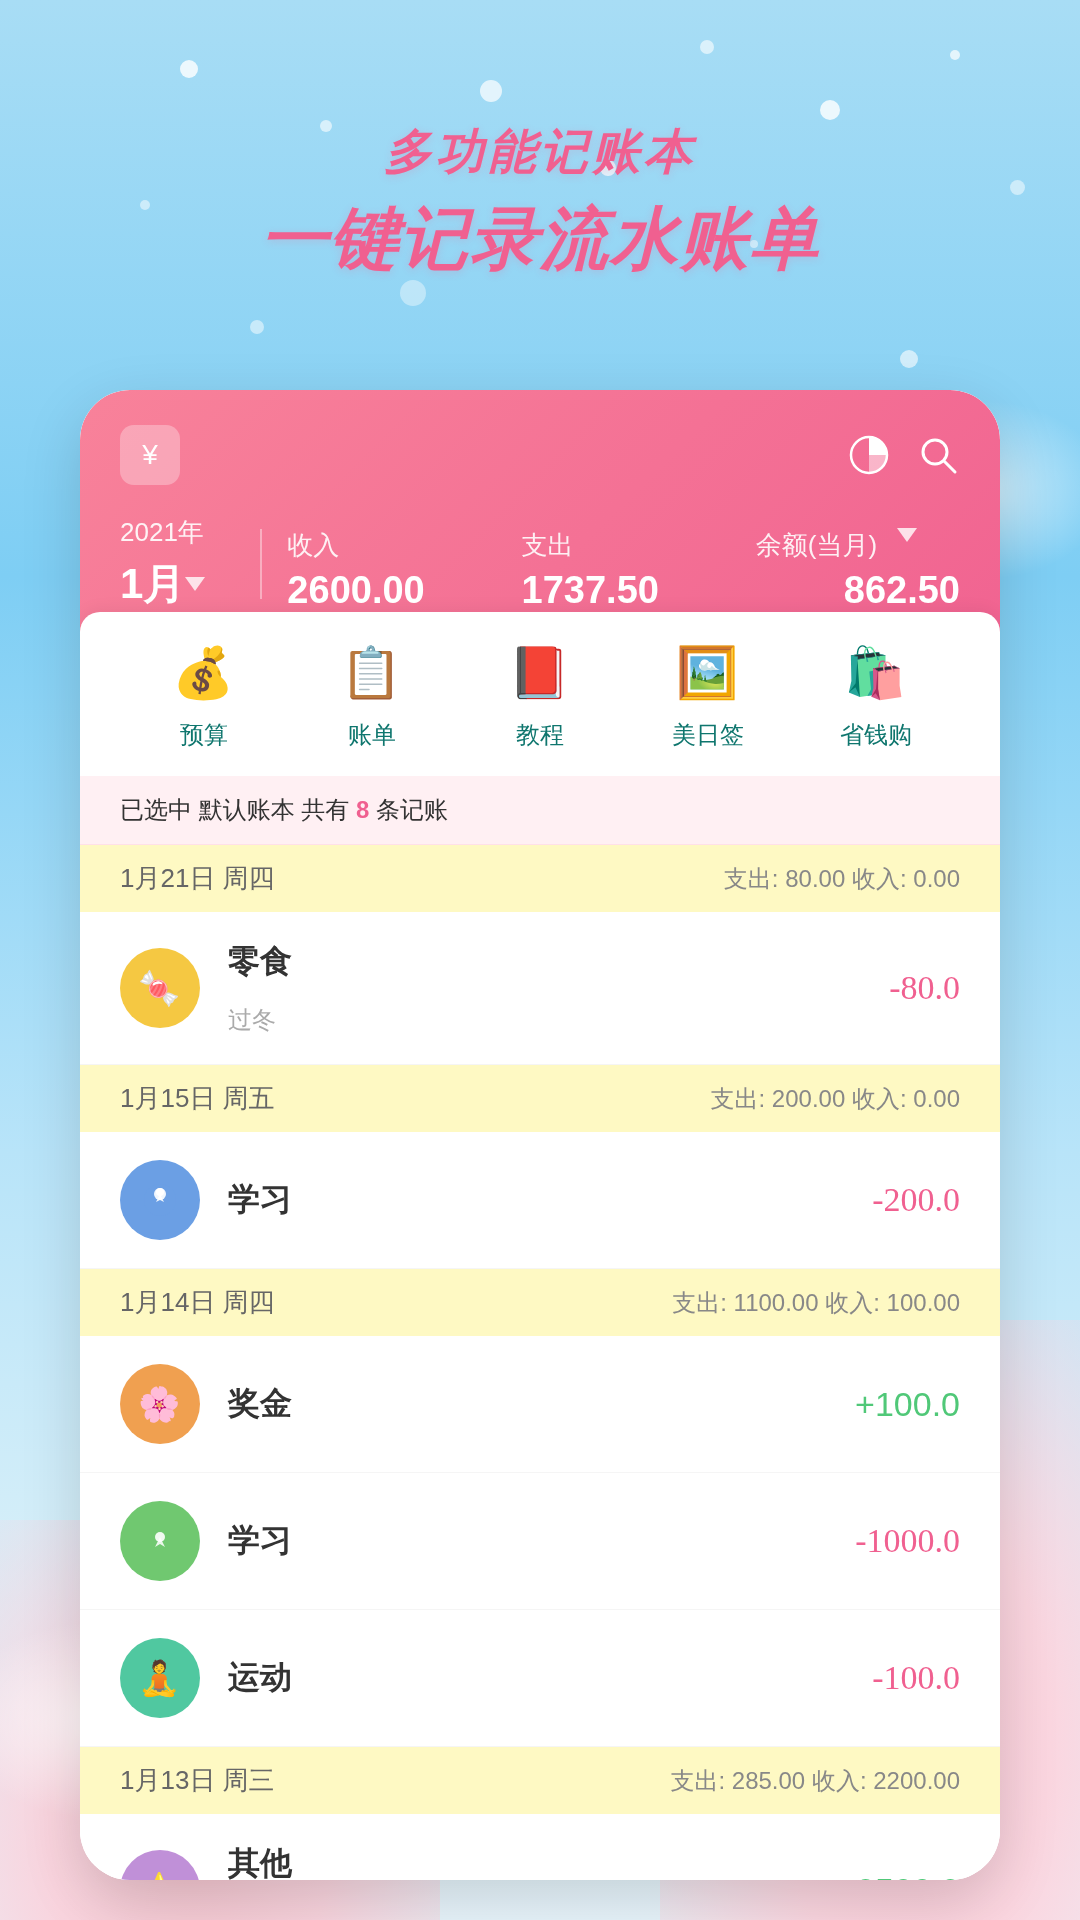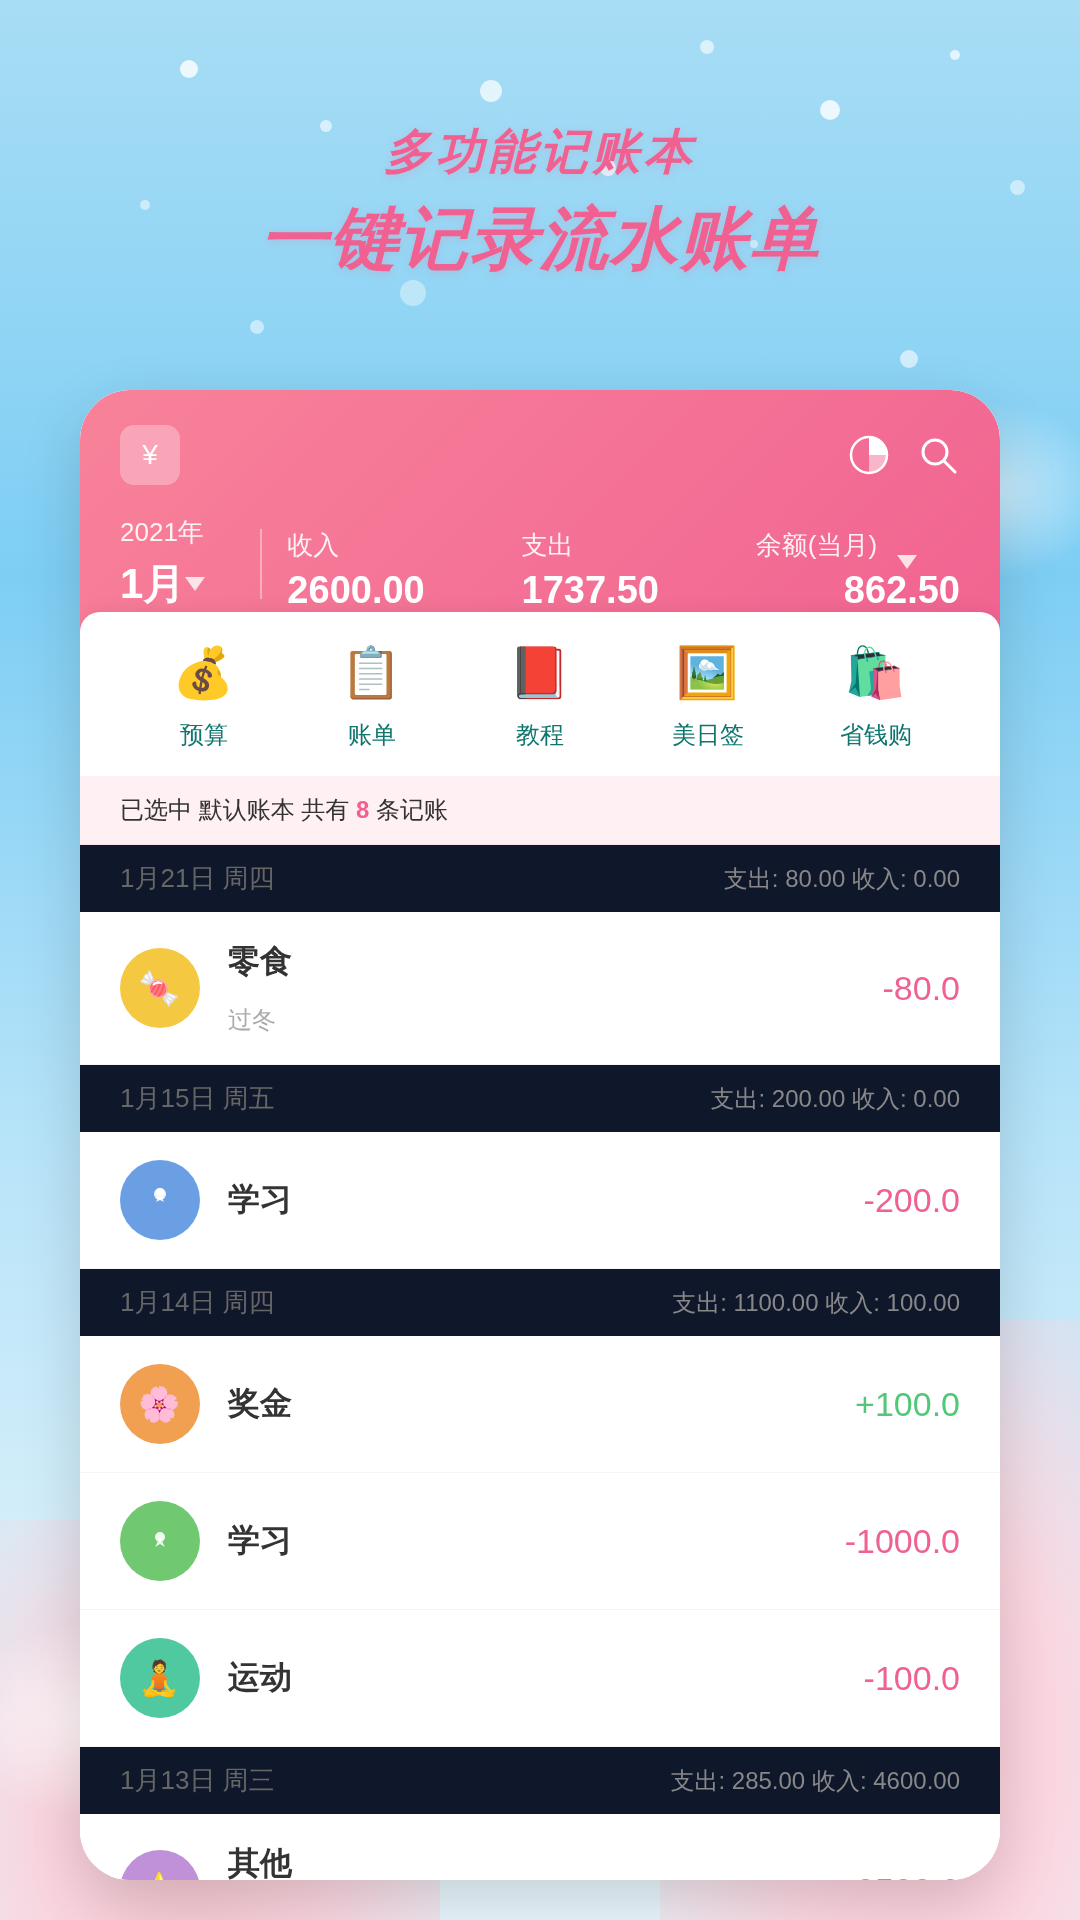--- a/index.html
+++ b/index.html
@@ -185,21 +185,21 @@
     .dropdown-arrow {
       width: 0;
       height: 0;
       border-left: 10px solid transparent;
       border-right: 10px solid transparent;
       border-top: 14px solid white;
       opacity: 0.8;
     }
     .balance-label {
       display: flex;
-      align-items: flex-end;
+      align-items: flex-start;
       gap: 20px;
     }
 
     
     .quick-nav {
       background: white;
       margin: 0 -40px;
       padding: 25px 40px;
       display: flex;
       justify-content: space-around;
@@ -237,21 +237,21 @@
     .account-bar-text span {
       color: #333;
     }
 
     
     .transaction-list {
       background: white;
     }
 
     .date-row {
-      background: #0f172a;
+      background: #fef9c3;
       padding: 16px 40px;
       display: flex;
       justify-content: space-between;
       align-items: center;
     }
     .date-label {
       font-size: 26px;
       color: #666;
     }
     .date-stats {
@@ -293,21 +293,21 @@
     }
     .tx-sub {
       font-size: 24px;
       color: #aaa;
       margin-top: 20px;
     }
     .tx-amount {
       font-size: 34px;
       font-weight: 500;
     }
-    .tx-amount.negative { color: #f06090; }
+    .tx-amount.negative { color: #f06090; font-family: Liberation Serif, serif; }
     .tx-amount.positive { color: #50c878; }
   </style>
 </head>
 <body>
 
 <div class="bg-gradient"></div>
 
 <div class="snow-container">
   <div class="snow-dot" style="width:18px;height:18px;top:60px;left:180px;opacity:0.8"></div>
   <div class="snow-dot" style="width:12px;height:12px;top:120px;left:320px;opacity:0.6"></div>
@@ -526,21 +526,21 @@
       </div>
       <div class="tx-amount negative">-100.0</div>
     </div>
 
     <div class="date-row">
       <span class="date-label">1月13日 周三</span>
       <span class="date-stats">
         <span>支出: </span>
         <span>285.00</span>
         <span>   收入: </span>
-        <span>4600.00</span>
+        <span>2200.00</span>
       </span>
     </div>
 
     <div class="transaction-item">
       <div class="tx-icon purple">
         <span style="font-size:34px;">⭐</span>
       </div>
       <div class="tx-info">
         <div class="tx-name">其他</div>
         <div class="tx-sub">小猪砸碎哒</div>

